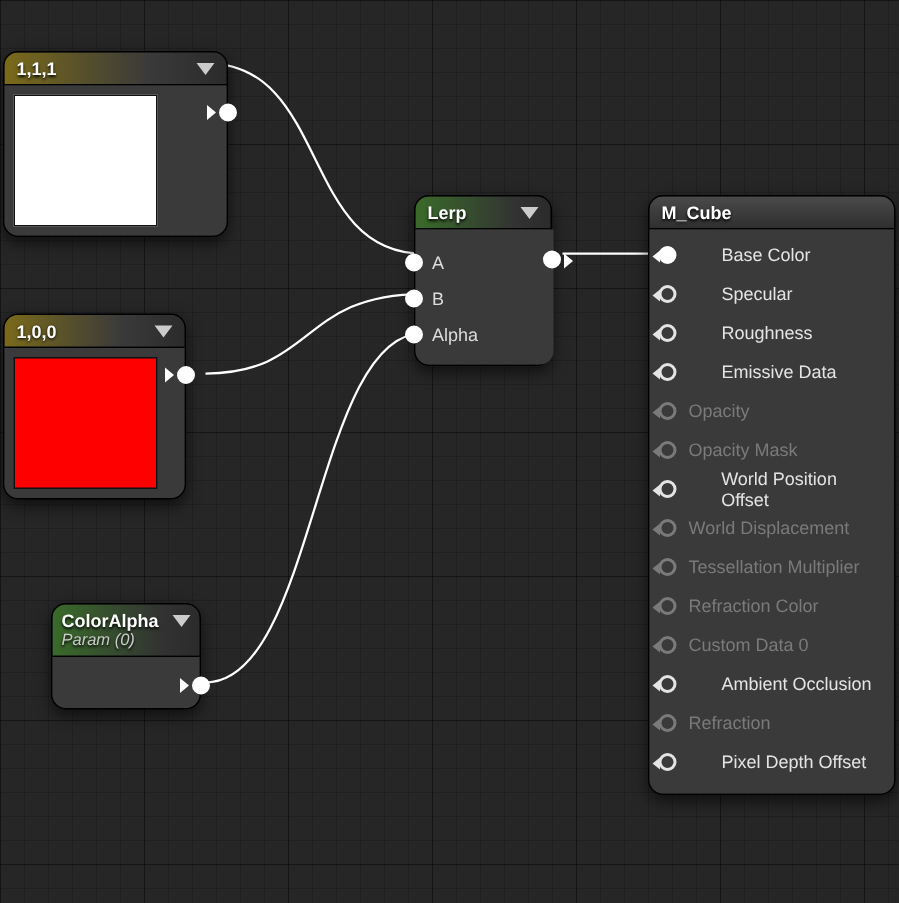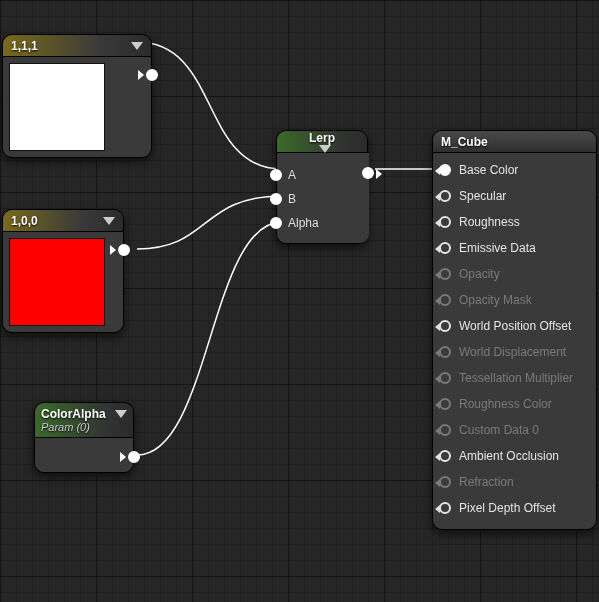--- a/index.html
+++ b/index.html
@@ -29,21 +29,21 @@
   }
   .node-header {
     display:flex; align-items:center; justify-content:space-between;
     height:22px; padding:0 8px;
     border-radius:9px 9px 0 0;
     border-bottom:1px solid #000;
     font-size:12px; font-weight:600; color:#fff;
     text-shadow:0 1px 2px #000;
   }
   .hdr-gold   { background: linear-gradient(90deg,#7a6a1a 0%, #3a3a3a 65%,#2b2b2b 100%); }
-  .hdr-green  { background: linear-gradient(90deg,#3a6b2a 0%, #323232 75%,#2b2b2b 100%); flex-direction: column; }
+  .hdr-green  { background: linear-gradient(90deg,#3a6b2a 0%, #323232 75%,#2b2b2b 100%); }
   .hdr-dark   { background: linear-gradient(180deg,#4a4a4a 0%, #2f2f2f 100%); }
   .node-body {
     background:#3a3a3a;
     border-radius:0 0 9px 9px;
     padding:6px;
   }
   .swatch { width:96px; height:88px; border:1px solid #111; }
   .chevron {
     width:0;height:0;
     border-left:6px solid transparent;
@@ -95,21 +95,21 @@
     border-radius:10px;
     background:#1f1f1f;
     box-shadow:0 4px 10px rgba(0,0,0,.6);
   }
   .output-body { background:#3a3a3a; border-radius:0 0 9px 9px; padding:4px 6px 8px 4px; }
   .out-row {
     display:flex; align-items:center; height:26px;
     font-size:12px;
   }
   .out-row.disabled { color:#7a7a7a; }
-  .out-row.enabled  { color:#e4e4e4; }
+  .out-row.enabled  { color:#e4e4e4;gap:22px; }
   .ring {
     width:12px;height:12px;border-radius:50%;
     border:2px solid currentColor;
     margin:0 8px 0 2px;
     position:relative;
   }
   .ring.filled { background:#fff; border-color:#fff; }
   .ring::before {
     content:'';
     position:absolute; left:-6px; top:1px;
@@ -238,21 +238,21 @@
       <div class="out-row disabled">
         <div class="ring"></div>
         <span>World Displacement</span>
       </div>
       <div class="out-row disabled">
         <div class="ring"></div>
         <span>Tessellation Multiplier</span>
       </div>
       <div class="out-row disabled">
         <div class="ring"></div>
-        <span>Roughness Color</span>
+        <span>Refraction Color</span>
       </div>
       <div class="out-row disabled">
         <div class="ring"></div>
         <span>Custom Data 0</span>
       </div>
       <div class="out-row enabled">
         <div class="ring"></div>
         <span>Ambient Occlusion</span>
       </div>
       <div class="out-row disabled">

